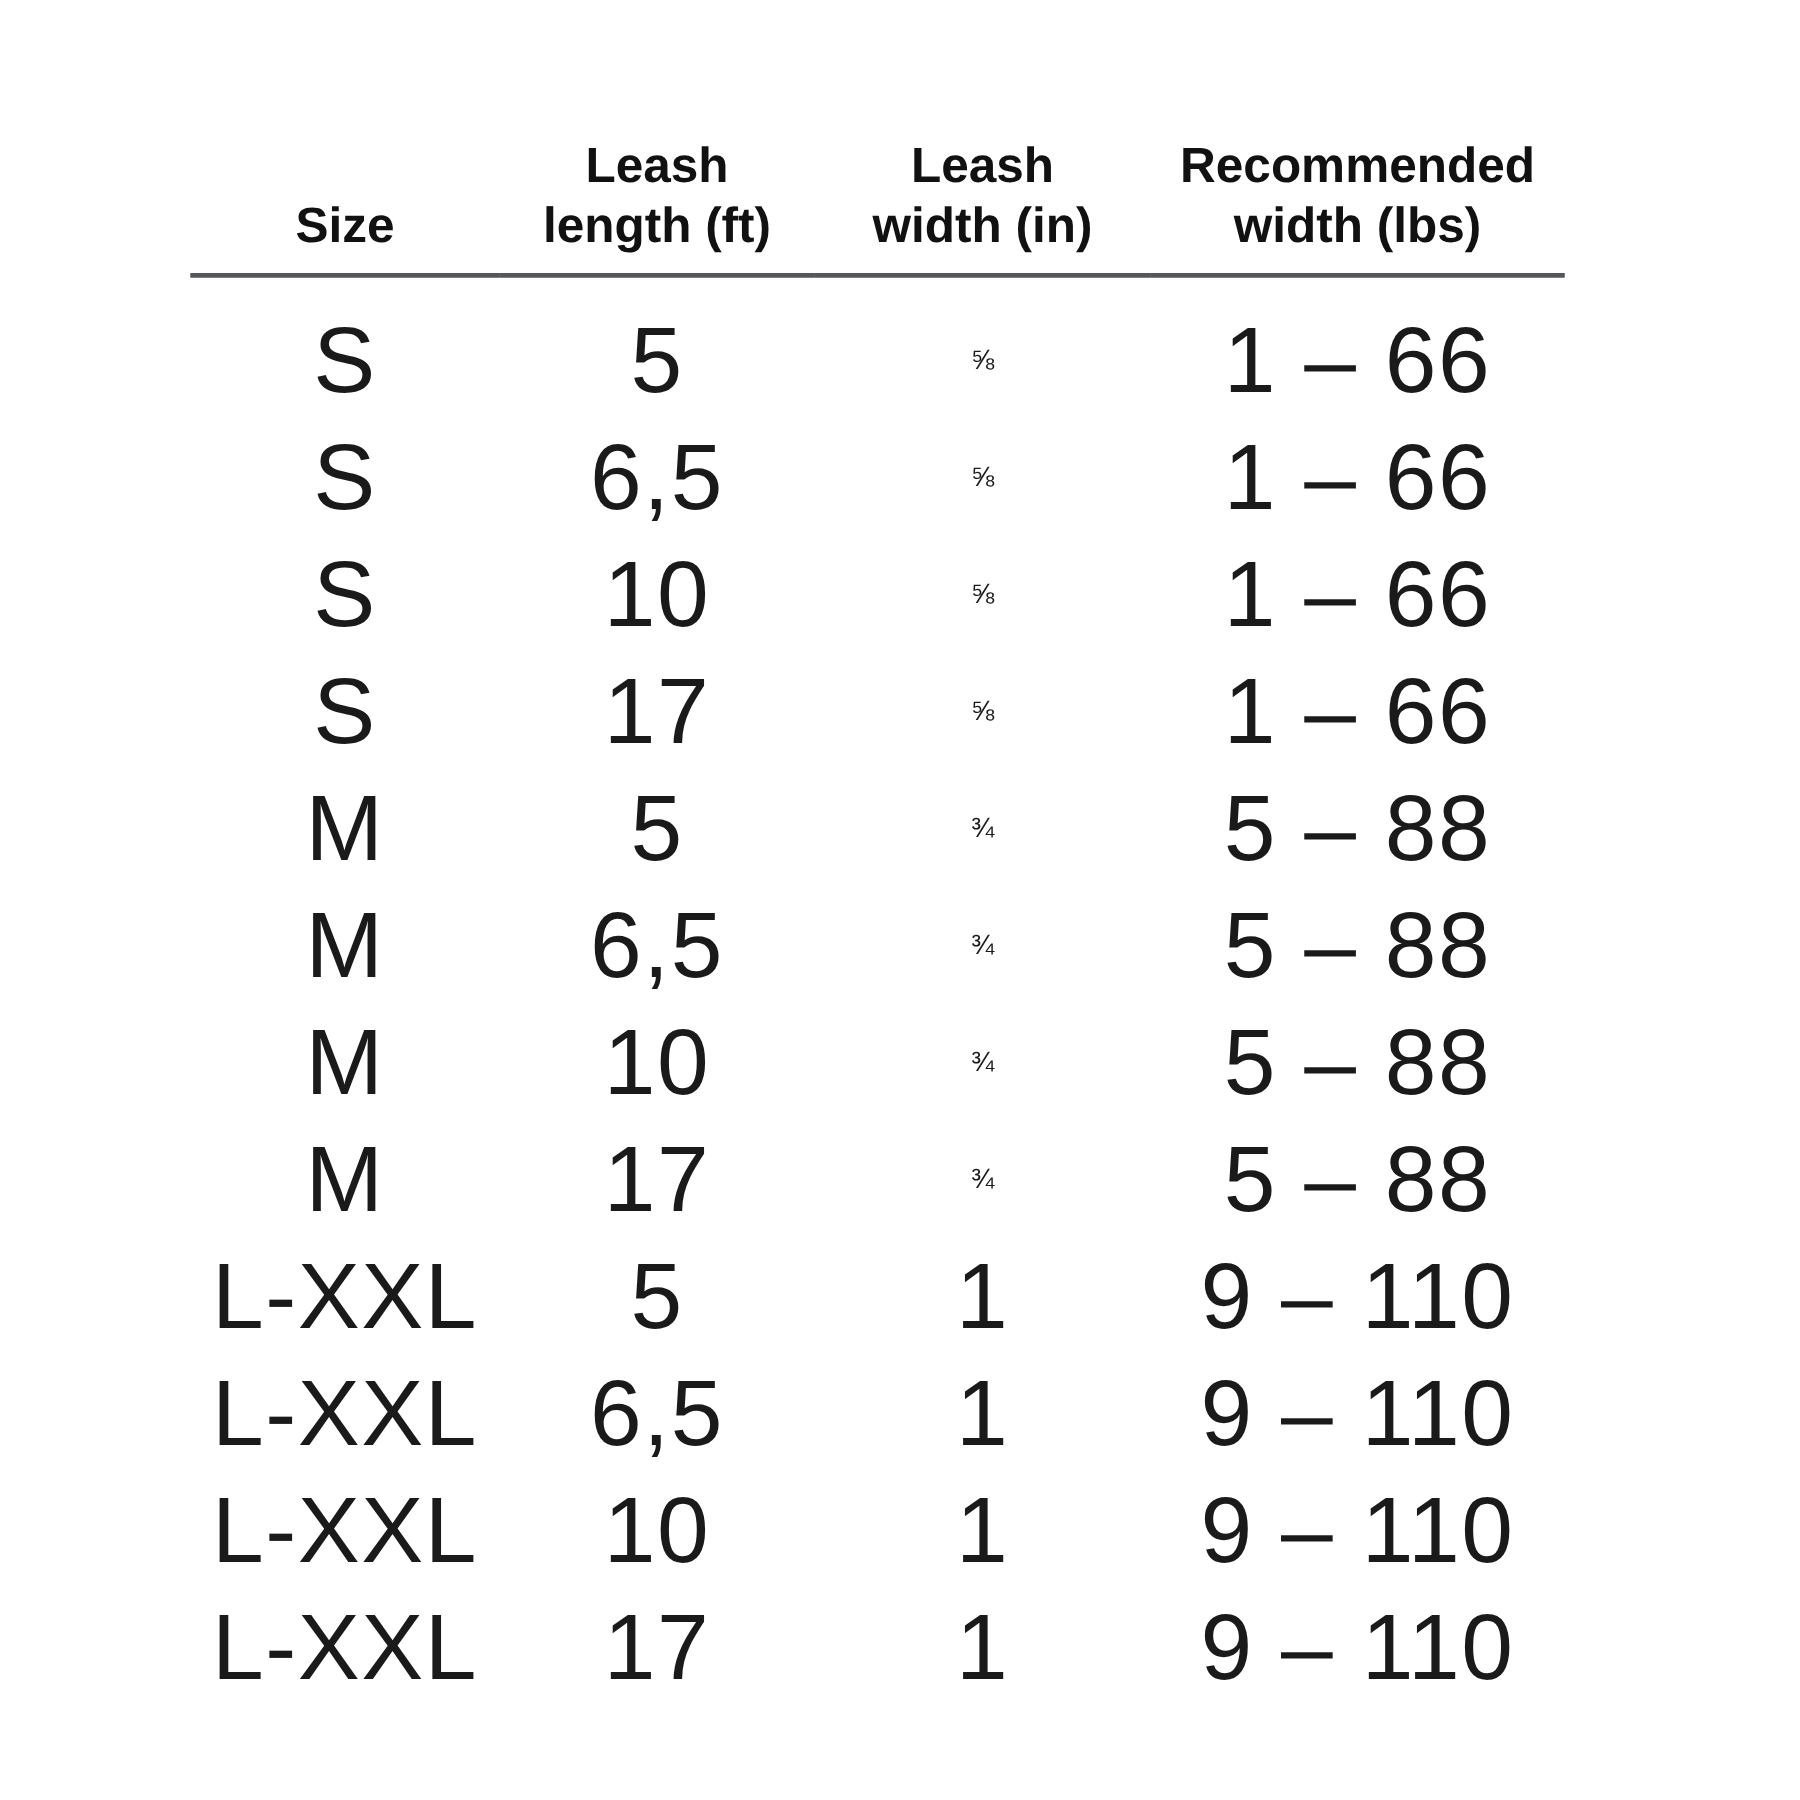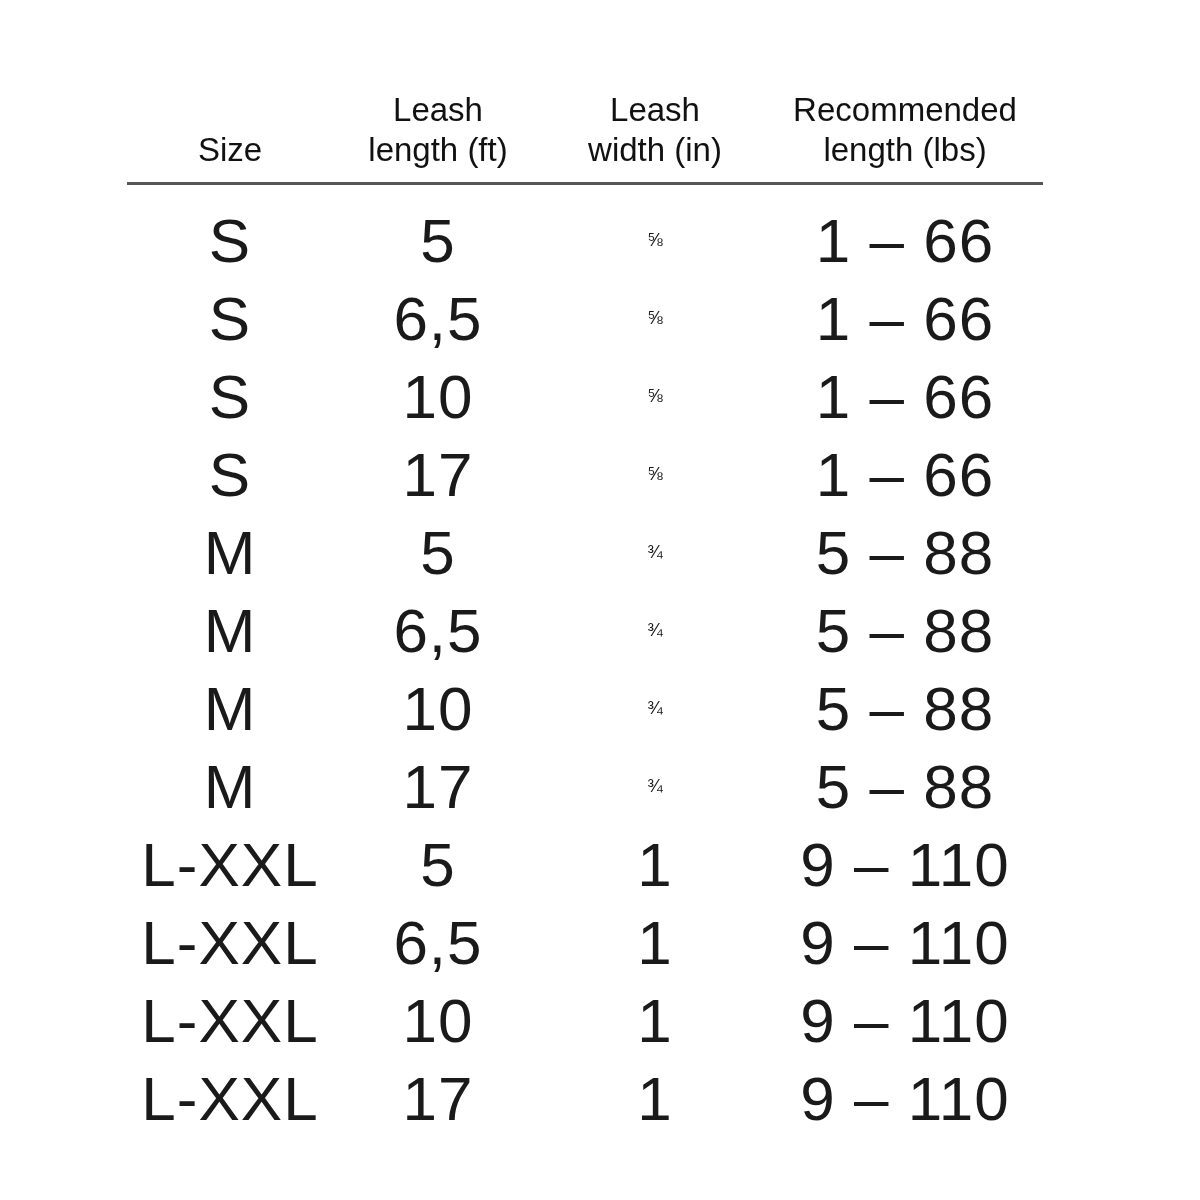--- a/index.html
+++ b/index.html
@@ -19,21 +19,21 @@
     table-layout: fixed;
     width: 916px;
     margin: 64px 0 0 127px;
   }
   col.c-size   { width: 206px; }
   col.c-length { width: 210px; }
   col.c-width  { width: 224px; }
   col.c-weight { width: 276px; }
   th {
     font-size: 33px;
-    font-weight: 400;
+    font-weight: 700;
     line-height: 40px;
     color: #111111;
     text-align: center;
     vertical-align: bottom;
     padding: 26px 0 12px 0;
     white-space: pre-line;
     border-bottom: 3px solid #55565a;
   }
   td {
     font-size: 62px;
@@ -60,21 +60,21 @@
         <col class="c-weight">
     </colgroup>
     <thead>
       <tr>
         <th>Size</th>
         <th>Leash
 length (ft)</th>
         <th>Leash
 width (in)</th>
         <th>Recommended
-length (lbs)</th>
+width (lbs)</th>
       </tr>
     </thead>
     <tbody>
       <tr>
         <td>S</td>
         <td>5</td>
         <td class="vulgar">⅝</td>
         <td>1 – 66</td>
       </tr>
       <tr>

